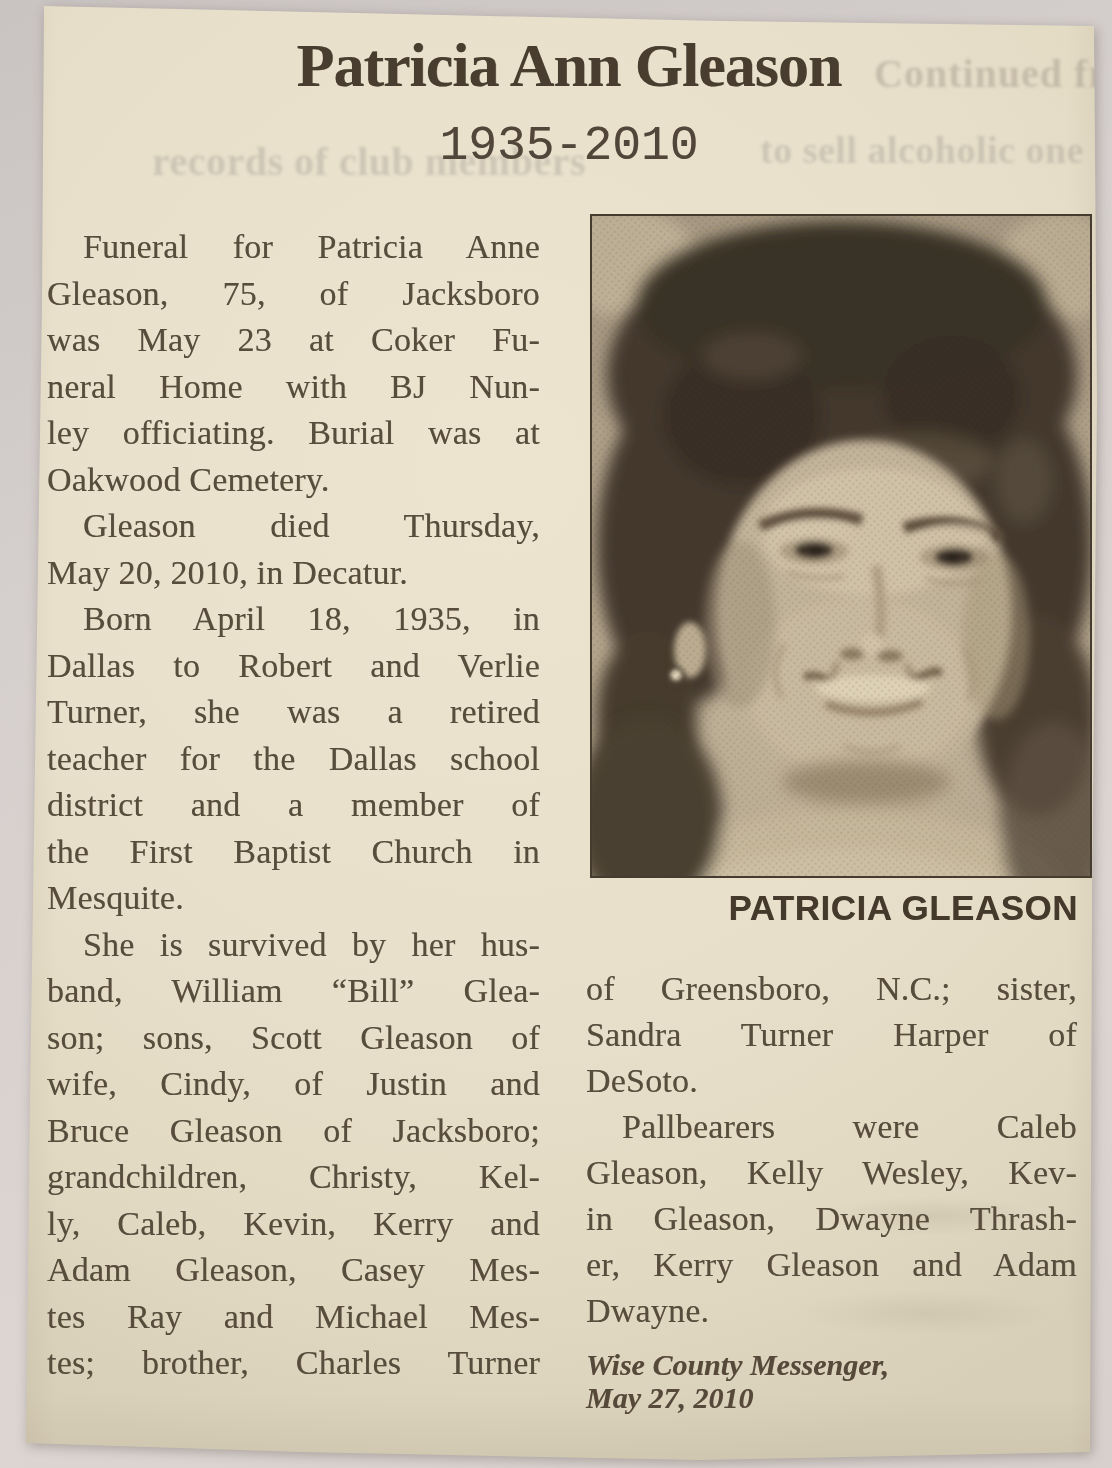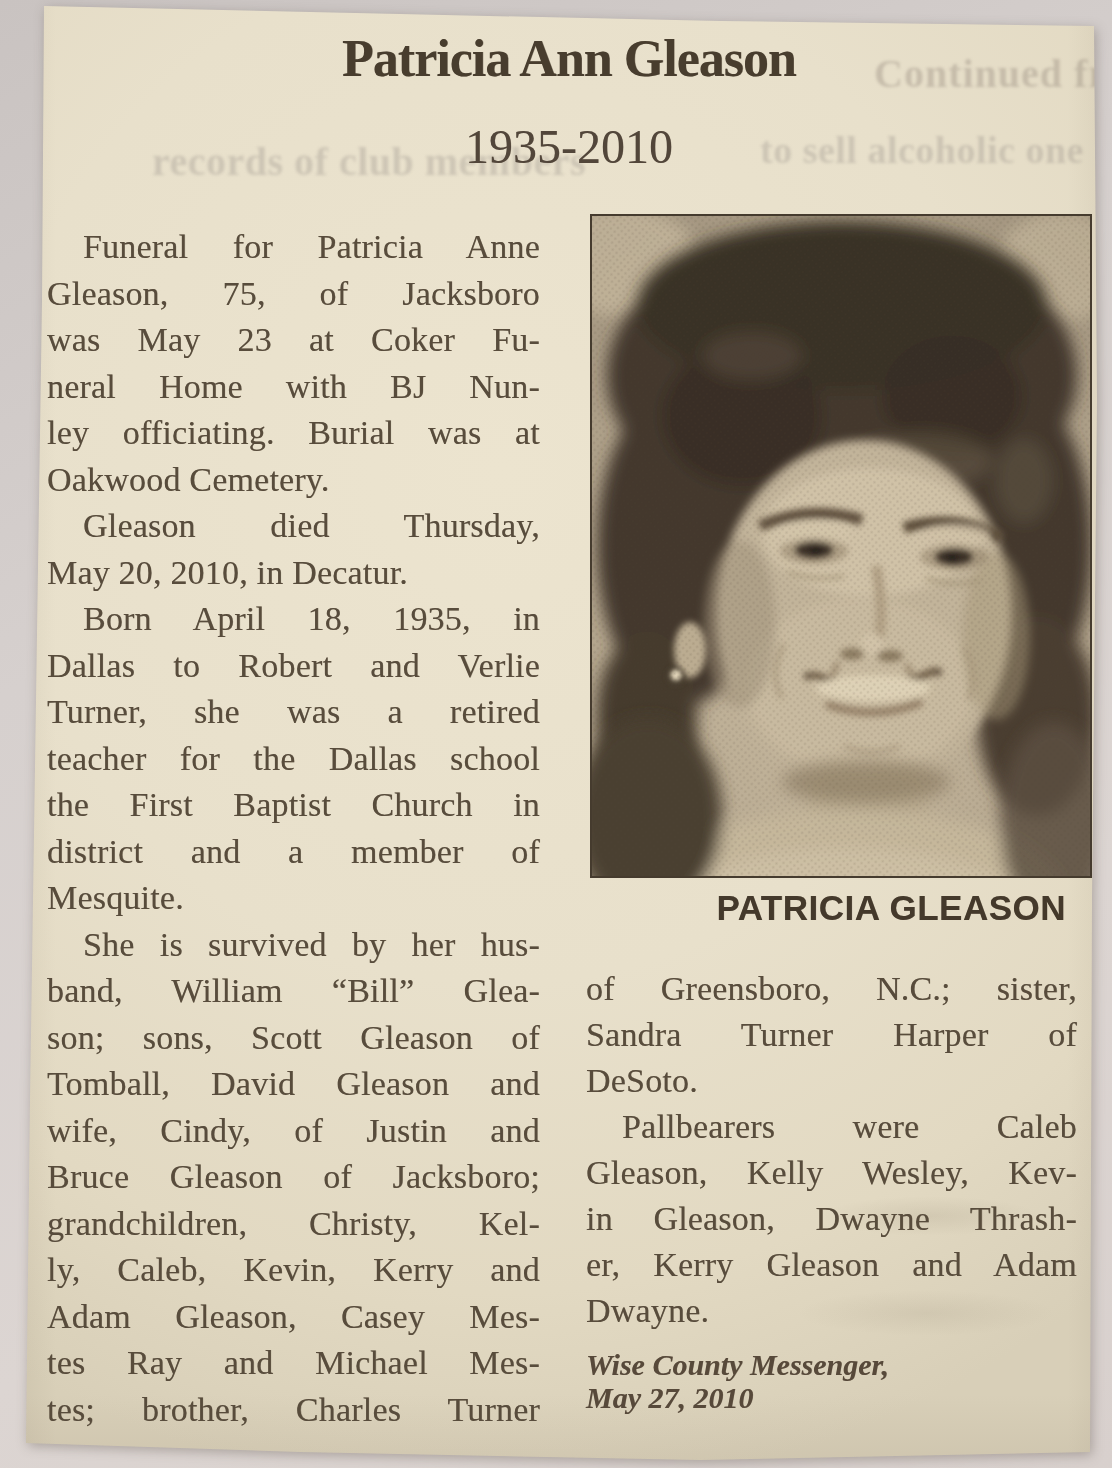--- a/index.html
+++ b/index.html
@@ -12,37 +12,37 @@
   .clipping{
     position:absolute;inset:0;
     clip-path:polygon(44px 6px,400px 14px,720px 21px,1094px 26px,1097px 400px,1092px 900px,1090px 1452px,700px 1460px,300px 1452px,26px 1443px,30px 1100px,36px 700px,42px 300px);
     background:radial-gradient(ellipse 90% 70% at 45% 32%, #ece4cf 0%, #e8e0cb 50%, #e2d9c2 80%, #d8cfb8 100%);
   }
   .clipping::before{content:"";position:absolute;inset:0;
     background:linear-gradient(90deg,rgba(120,105,85,.14) 0%,rgba(120,105,85,0) 5%),
                linear-gradient(270deg,rgba(120,105,85,.10) 0%,rgba(120,105,85,0) 4%),
                linear-gradient(0deg,rgba(120,105,85,.10) 0%,rgba(120,105,85,0) 5%);}
   .headline{position:absolute;left:44px;top:28px;width:1050px;text-align:center;
-    font-weight:700;font-size:52px;line-height:1.2;letter-spacing:-1px;color:#483d2e;
+    font-weight:700;font-size:62px;line-height:1.2;letter-spacing:-1px;color:#483d2e;
     text-shadow:0.4px 0.4px 0.6px rgba(70,60,45,.45);}
   .years{position:absolute;left:44px;top:118px;width:1050px;text-align:center;
     font-weight:400;font-size:48px;line-height:1.2;color:#52463a;
-    text-shadow:0.3px 0.3px 0.5px rgba(80,68,52,.4);}
+    text-shadow:0.3px 0.3px 0.5px rgba(80,68,52,.4);font-family:Liberation Mono, monospace;}
   .col{position:absolute;color:#584c3c;font-size:34px;letter-spacing:.2px;
     text-shadow:0.3px 0.3px 0.4px rgba(80,68,52,.45);}
   .col-left{left:47px;top:224px;width:493px;}
   .col-right{left:586px;top:966px;width:491px;}
   .ln{text-align:justify;text-align-last:justify;height:46.5px;line-height:46.5px;white-space:nowrap0;}
   .col-right .ln{height:46px;line-height:46px;}
   .ln.end{text-align-last:left;}
   .ln.ind{padding-left:36px;}
   .photo-frame{position:absolute;left:590px;top:214px;width:498px;height:660px;
     border:2px solid #453b2e;background:#b3a68e;box-sizing:content-box;}
   .caption{position:absolute;left:590px;top:888px;width:502px;box-sizing:border-box;
-    text-align:right;padding-right:26px;
+    text-align:right;padding-right:14px;
     font-family:"Liberation Sans", sans-serif;font-weight:700;font-size:35px;
     letter-spacing:.5px;color:#44392b;text-shadow:0.3px 0.3px 0.4px rgba(60,50,38,.4);}
   .credit{position:absolute;left:586px;top:1348px;width:491px;text-align:left;
     font-style:italic;font-weight:700;font-size:30px;line-height:33px;color:#57493a;
     text-shadow:0.3px 0.3px 0.4px rgba(80,68,52,.4);}
   .ghost{position:absolute;font-weight:700;color:rgba(125,114,102,.30);
     filter:blur(1.6px);pointer-events:none;white-space:nowrap;}
   .ghost.g1{left:874px;top:50px;font-size:40px;letter-spacing:1px;}
   .ghost.g2{left:152px;top:138px;font-size:40px;letter-spacing:.5px;color:rgba(128,120,116,.26);}
   .ghost.g3{left:760px;top:128px;font-size:38px;letter-spacing:.5px;color:rgba(128,120,116,.26);}
@@ -73,27 +73,26 @@
         <div class="ln">was May 23 at Coker Fu-</div>
         <div class="ln">neral Home with BJ Nun-</div>
         <div class="ln">ley officiating. Burial was at</div>
         <div class="ln end">Oakwood Cemetery.</div>
         <div class="ln ind">Gleason died Thursday,</div>
         <div class="ln end">May 20, 2010, in Decatur.</div>
         <div class="ln ind">Born April 18, 1935, in</div>
         <div class="ln">Dallas to Robert and Verlie</div>
         <div class="ln">Turner, she was a retired</div>
         <div class="ln">teacher for the Dallas school</div>
+        <div class="ln">district and a member of</div>
         <div class="ln">the First Baptist Church in</div>
-        <div class="ln">district and a member of</div>
         <div class="ln end">Mesquite.</div>
         <div class="ln ind">She is survived by her hus-</div>
         <div class="ln">band, William “Bill” Glea-</div>
         <div class="ln">son; sons, Scott Gleason of</div>
-        <div class="ln">Tomball, David Gleason and</div>
         <div class="ln">wife, Cindy, of Justin and</div>
         <div class="ln">Bruce Gleason of Jacksboro;</div>
         <div class="ln">grandchildren, Christy, Kel-</div>
         <div class="ln">ly, Caleb, Kevin, Kerry and</div>
         <div class="ln">Adam Gleason, Casey Mes-</div>
         <div class="ln">tes Ray and Michael Mes-</div>
         <div class="ln">tes; brother, Charles Turner</div>
       </div>
 
     <div class="photo-frame">

